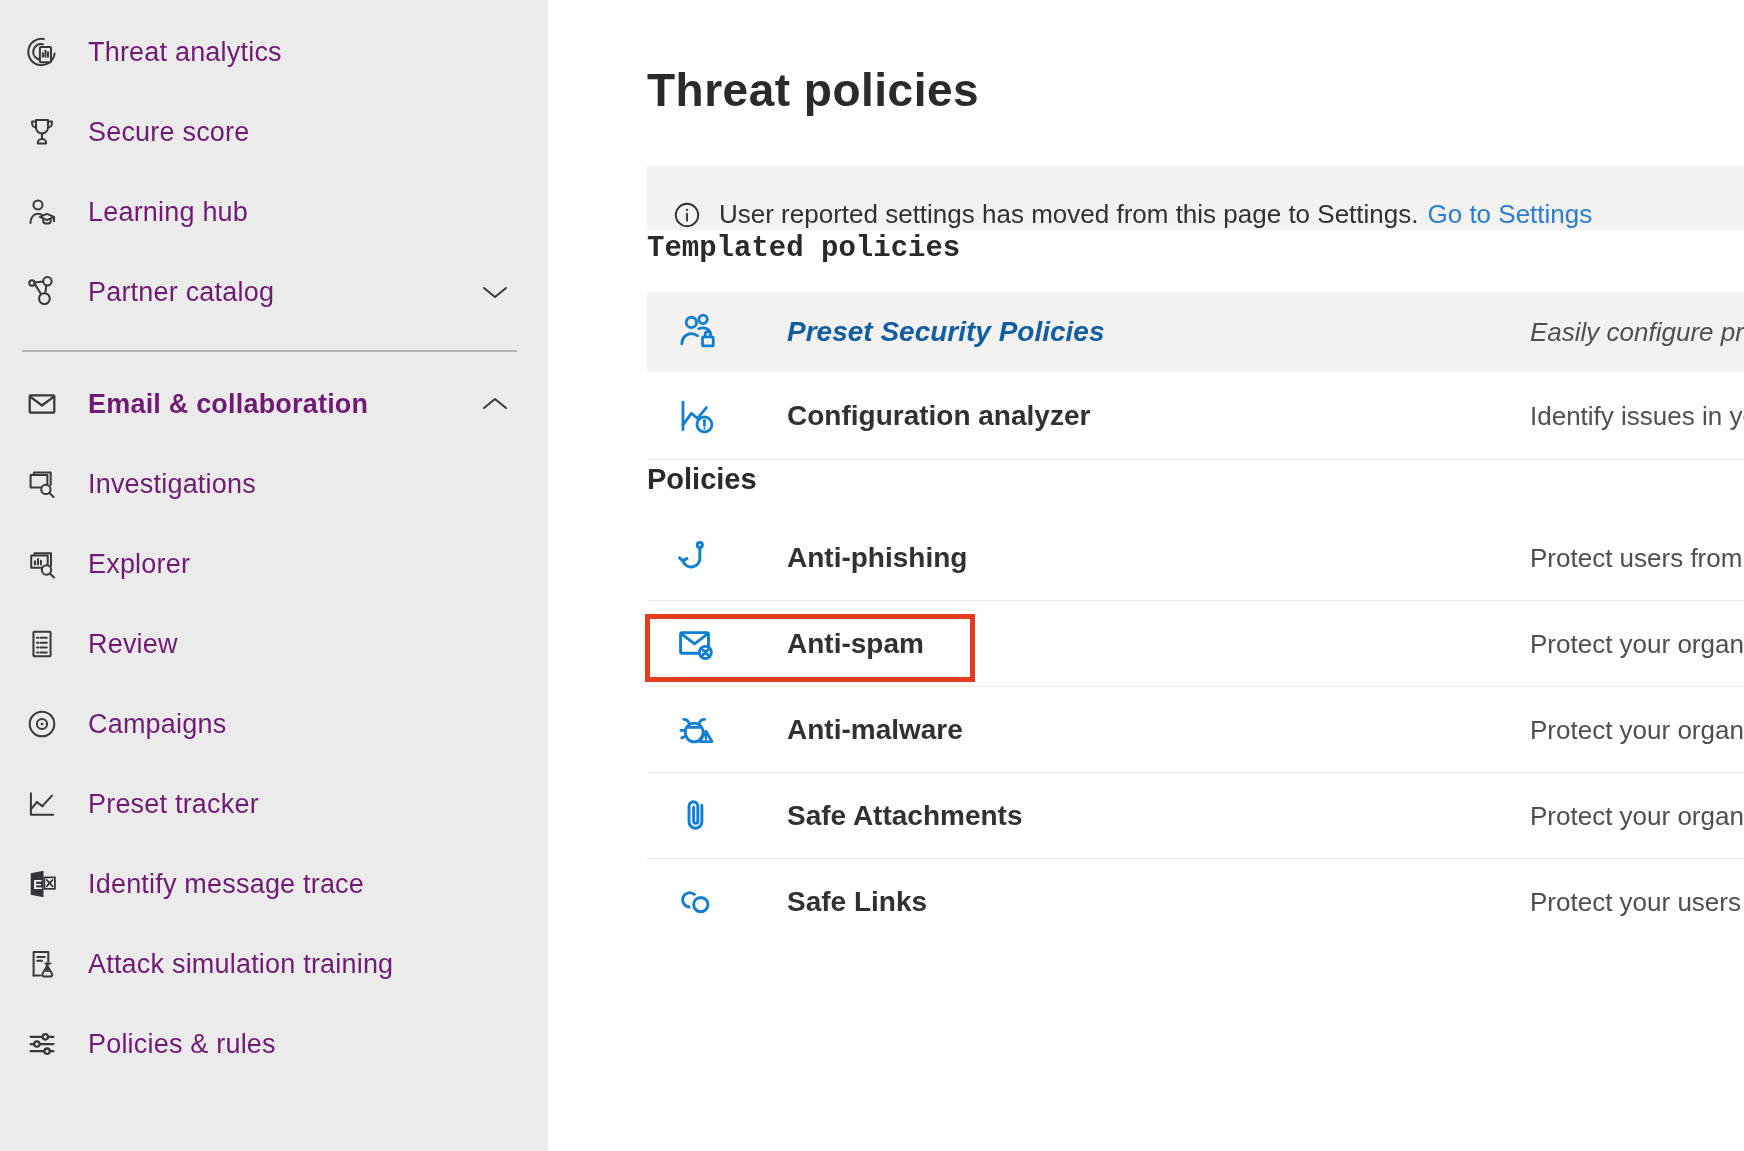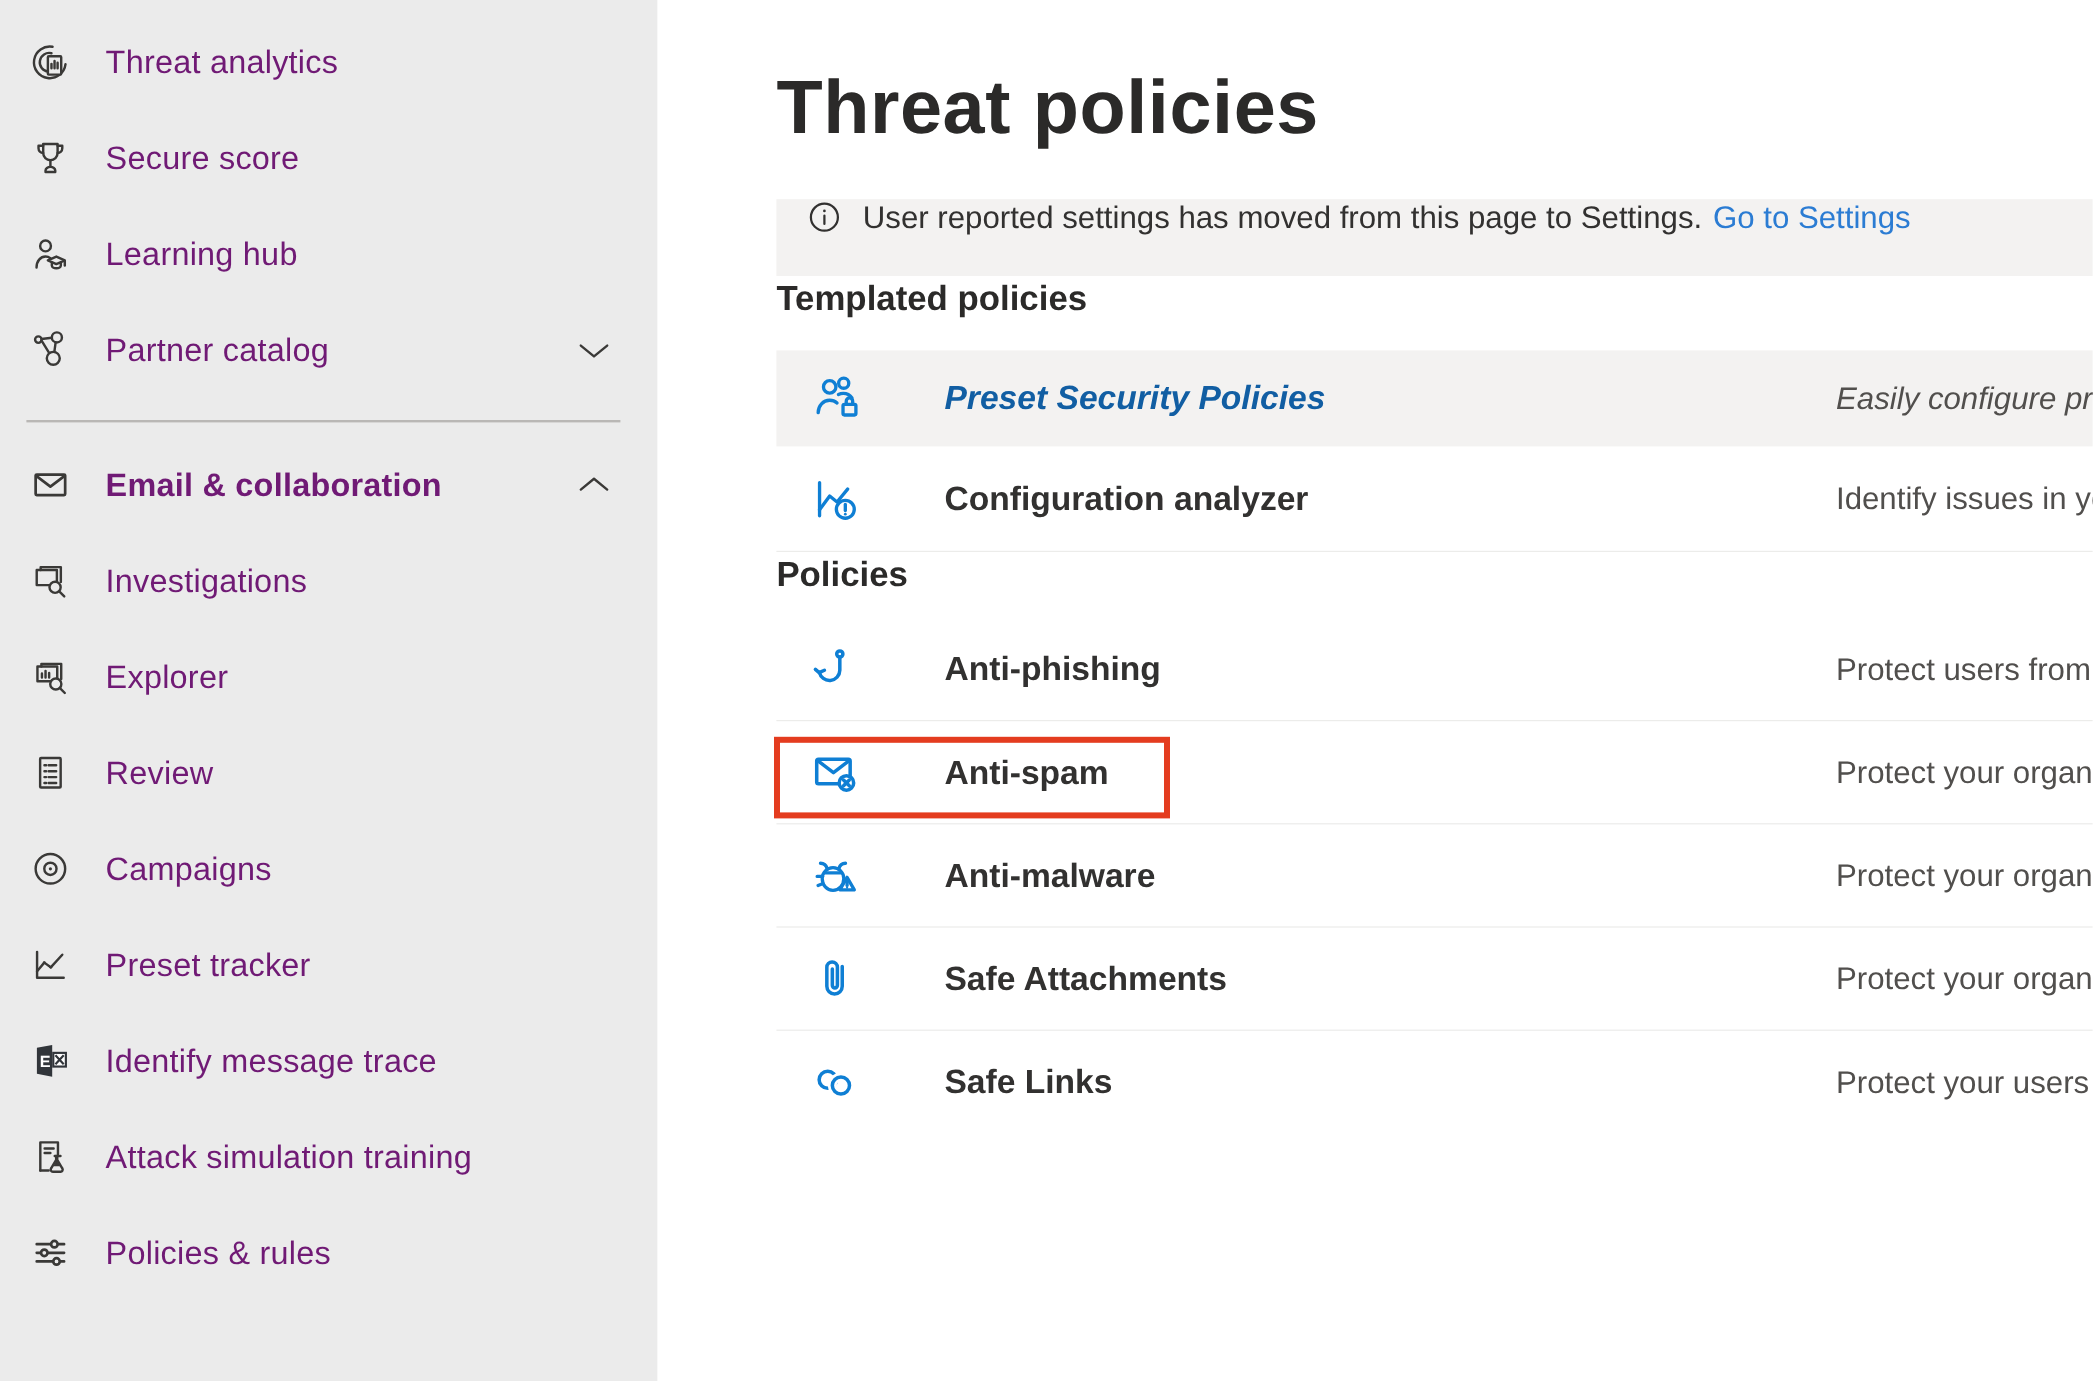--- a/index.html
+++ b/index.html
@@ -12,30 +12,30 @@
   .side-item { height:80px; display:flex; align-items:center; padding-left:22px; cursor:pointer; }
   .side-item .ic { width:40px; height:40px; display:flex; align-items:center; justify-content:center; flex:0 0 40px; }
   .side-item .lbl { margin-left:26px; font-size:27px; color:#701a75; letter-spacing:.2px; white-space:nowrap; }
   .side-item .lbl.bold { font-weight:700; }
   .side-item .chev { margin-left:auto; margin-right:38px; display:flex; }
   .side-divider { height:2px; background:#b9b7b5; margin:18px 31px 12px 22px; }
   svg.sic { stroke:#3a3937; fill:none; stroke-width:1.35; stroke-linecap:round; stroke-linejoin:round; }
 
   
   .content { position:relative; flex:1; background:#fff; }
-  .page-title { margin:48px 0 0 99px; font-size:63px; line-height:84px; font-weight:700; color:#2b2a29; letter-spacing:.5px; }
+  .page-title { margin:48px 0 0 99px; font-size:46px; line-height:84px; font-weight:700; color:#2b2a29; letter-spacing:.5px; }
 
   .banner { margin:34px 0 0 99px; width:1097px; height:64px; background:#f3f2f1;
-    display:flex; align-items:flex-start; }
+    display:flex; align-items:flex-end; }
   .banner .info-ic { margin-left:25px; display:flex; flex:0 0 30px; }
   .banner .btxt { margin-left:17px; font-size:26px; color:#323130; white-space:nowrap; }
   .banner a.blink { margin-left:9px; font-size:26px; color:#2b7cd3; text-decoration:none; white-space:nowrap; cursor:pointer; }
 
   h2.sec { margin:0 0 0 99px; font-size:29px; line-height:38px; font-weight:700; color:#2b2a29; }
-  .sec-templated { margin-top:82px; }
+  .sec-templated { margin-top:82px;font-family:Liberation Mono, monospace; }
   .sec-policies { margin-top:104px; }
 
   .rows { margin-left:99px; width:1097px; }
   .rows.templated { margin-top:24px; }
   .rows.policies { margin-top:17px; }
   .row { position:relative; height:86px; border-bottom:1px solid #ececea; cursor:pointer; }
   .row.no-border { border-bottom:none; }
   .row.h80 { height:80px; border-bottom:none; }
   .row.h88 { height:88px; }
   .row.hl { background:#f3f2f1;font-style:italic; }

